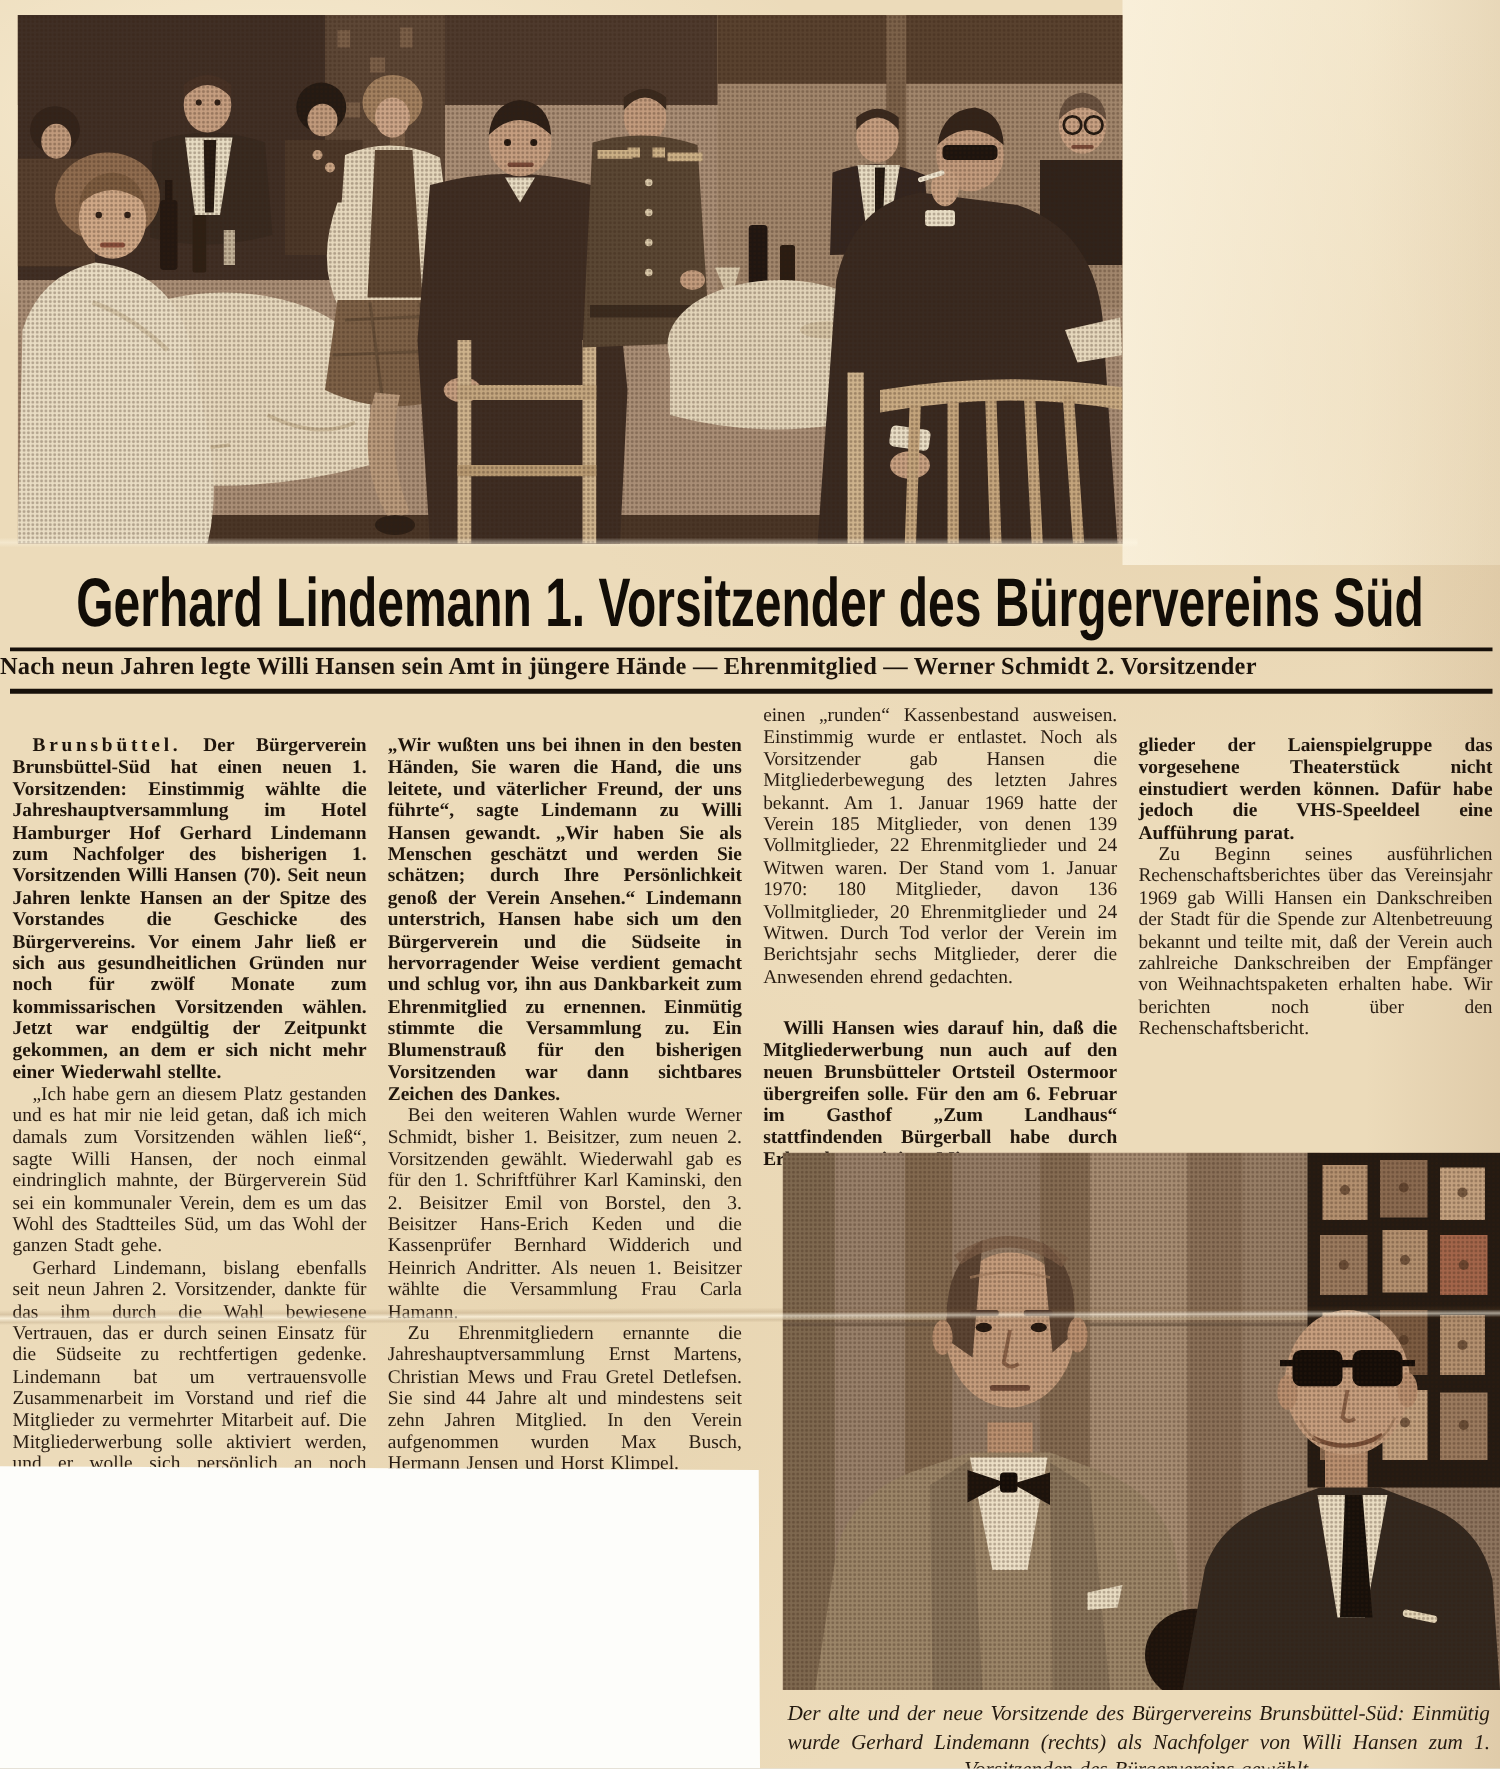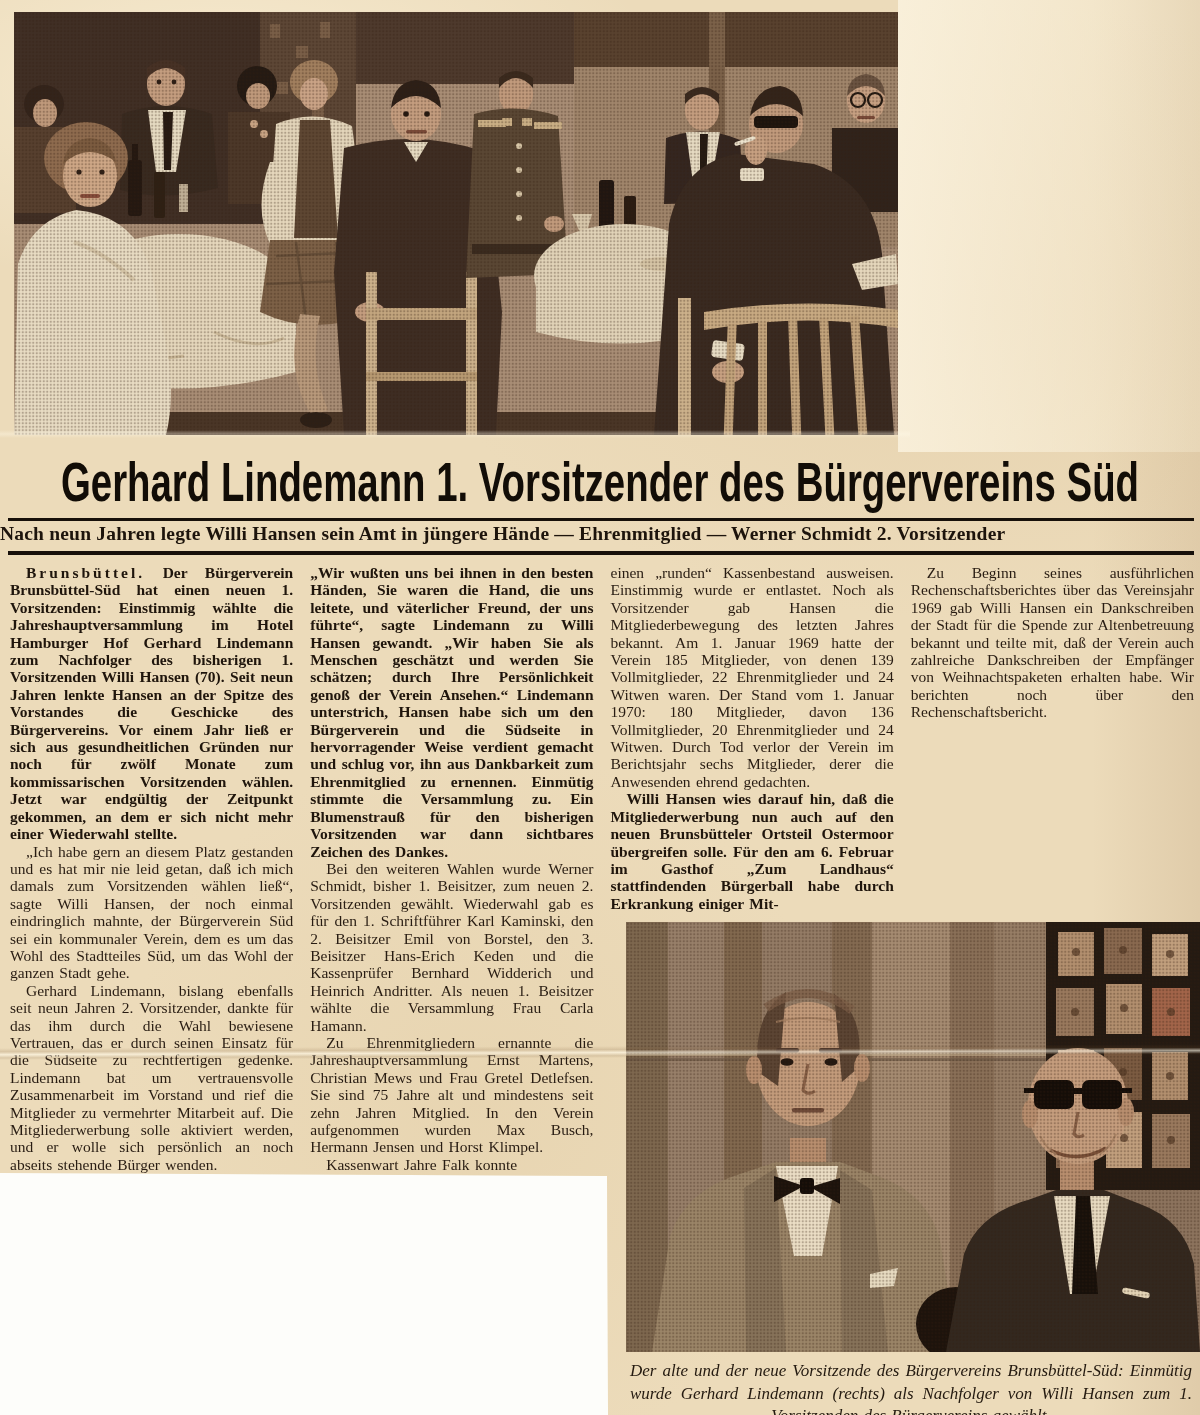--- a/index.html
+++ b/index.html
@@ -31,21 +31,21 @@
   .rule{position:absolute;left:8px;width:1186px;background:#17100a;z-index:5;}
   .rule.top{top:518px;height:3px;}
   .rule.bottom{top:551px;height:4px;}
   .subheadline{position:absolute;left:0;top:523px;width:1200px;text-align:left;
     font-family:"Liberation Serif",serif;font-weight:bold;font-size:19.5px;color:#1d140c;z-index:5;letter-spacing:.2px;}
   
   .columns{position:absolute;left:10px;top:564px;width:1184px;z-index:1;
     display:grid;grid-template-columns:repeat(4,1fr);column-gap:17px;}
   .par{margin:0;font-family:"Liberation Serif",serif;font-size:15.5px;line-height:17.4px;
     color:#281c12;text-align:justify;text-indent:16px;word-spacing:1.5px;}
-  .par.bold{font-weight:bold;color:#1f150c;}
+  .par.bold{font-weight:bold;color:#1f150c;margin-top:24px;}
   .par.noindent{text-indent:0;}
   .lead{font-weight:bold;letter-spacing:3px;}
   
   .caption{position:absolute;left:630px;top:1360px;width:562px;z-index:12;
     font-family:"Liberation Serif",serif;font-style:italic;font-size:17px;line-height:22.5px;
     color:#241a10;text-align:justify;text-align-last:center;word-spacing:1px;}
   
   .crease{position:absolute;left:-10px;top:1046px;width:1220px;height:12px;z-index:40;pointer-events:none;
     transform:rotate(-.2deg);
     background:linear-gradient(to bottom, rgba(90,60,30,0) 0%, rgba(115,82,48,.16) 30%, rgba(255,249,232,.6) 55%, rgba(90,60,30,.12) 82%, rgba(90,60,30,0) 100%);}
@@ -235,28 +235,29 @@
 
     <div class="columns">
       <div class="col">
         <p class="par bold"><span class="lead">Brunsbüttel.</span> <span>Der Bürgerverein Brunsbüttel-Süd hat einen neuen 1. Vorsitzenden: Einstimmig wählte die Jahreshauptversammlung im Hotel Hamburger Hof Gerhard Lindemann zum Nachfolger des bisherigen 1. Vorsitzenden Willi Hansen (70). Seit neun Jahren lenkte Hansen an der Spitze des Vorstandes die Geschicke des Bürgervereins. Vor einem Jahr ließ er sich aus gesundheitlichen Gründen nur noch für zwölf Monate zum kommissarischen Vorsitzenden wählen. Jetzt war endgültig der Zeitpunkt gekommen, an dem er sich nicht mehr einer Wiederwahl stellte.</span></p>
         <p class="par">„Ich habe gern an diesem Platz gestanden und es hat mir nie leid getan, daß ich mich damals zum Vorsitzenden wählen ließ“, sagte Willi Hansen, der noch einmal eindringlich mahnte, der Bürgerverein Süd sei ein kommunaler Verein, dem es um das Wohl des Stadtteiles Süd, um das Wohl der ganzen Stadt gehe.</p>
         <p class="par">Gerhard Lindemann, bislang ebenfalls seit neun Jahren 2. Vorsitzender, dankte für das ihm durch die Wahl bewiesene Vertrauen, das er durch seinen Einsatz für die Südseite zu rechtfertigen gedenke. Lindemann bat um vertrauensvolle Zusammenarbeit im Vorstand und rief die Mitglieder zu vermehrter Mitarbeit auf. Die Mitgliederwerbung solle aktiviert werden, und er wolle sich persönlich an noch abseits stehende Bürger wenden.</p>
       </div>
       <div class="col">
         <p class="par bold noindent">„Wir wußten uns bei ihnen in den besten Händen, Sie waren die Hand, die uns leitete, und väterlicher Freund, der uns führte“, sagte Lindemann zu Willi Hansen gewandt. „Wir haben Sie als Menschen geschätzt und werden Sie schätzen; durch Ihre Persönlichkeit genoß der Verein Ansehen.“ Lindemann unterstrich, Hansen habe sich um den Bürgerverein und die Südseite in hervorragender Weise verdient gemacht und schlug vor, ihn aus Dankbarkeit zum Ehrenmitglied zu ernennen. Einmütig stimmte die Versammlung zu. Ein Blumenstrauß für den bisherigen Vorsitzenden war dann sichtbares Zeichen des Dankes.</p>
         <p class="par">Bei den weiteren Wahlen wurde Werner Schmidt, bisher 1. Beisitzer, zum neuen 2. Vorsitzenden gewählt. Wiederwahl gab es für den 1. Schriftführer Karl Kaminski, den 2. Beisitzer Emil von Borstel, den 3. Beisitzer Hans-Erich Keden und die Kassenprüfer Bernhard Widderich und Heinrich Andritter. Als neuen 1. Beisitzer wählte die Versammlung Frau Carla Hamann.</p>
-        <p class="par">Zu Ehrenmitgliedern ernannte die Jahreshauptversammlung Ernst Martens, Christian Mews und Frau Gretel Detlefsen. Sie sind 75 Jahre alt und mindestens seit zehn Jahren Mitglied. In den Verein aufgenommen wurden Max Busch, Hermann Jensen und Horst Klimpel.</p>
+        <p class="par">Zu Ehrenmitgliedern ernannte die Jahreshauptversammlung Ernst Martens, Christian Mews und Frau Gretel Detlefsen. Sie sind 44 Jahre alt und mindestens seit zehn Jahren Mitglied. In den Verein aufgenommen wurden Max Busch, Hermann Jensen und Horst Klimpel.</p>
         <p class="par">Kassenwart Jahre Falk konnte</p>
       </div>
       <div class="col">
         <p class="par noindent">einen „runden“ Kassenbestand ausweisen. Einstimmig wurde er entlastet. Noch als Vorsitzender gab Hansen die Mitgliederbewegung des letzten Jahres bekannt. Am 1. Januar 1969 hatte der Verein 185 Mitglieder, von denen 139 Vollmitglieder, 22 Ehrenmitglieder und 24 Witwen waren. Der Stand vom 1. Januar 1970: 180 Mitglieder, davon 136 Vollmitglieder, 20 Ehrenmitglieder und 24 Witwen. Durch Tod verlor der Verein im Berichtsjahr sechs Mitglieder, derer die Anwesenden ehrend gedachten.</p>
         <p class="par bold">Willi Hansen wies darauf hin, daß die Mitgliederwerbung nun auch auf den neuen Brunsbütteler Ortsteil Ostermoor übergreifen solle. Für den am 6. Februar im Gasthof „Zum Landhaus“ stattfindenden Bürgerball habe durch Erkrankung einiger Mit-</p>
       </div>
       <div class="col">
+        <p class="par bold noindent">glieder der Laienspielgruppe das vorgesehene Theaterstück nicht einstudiert werden können. Dafür habe jedoch die VHS-Speeldeel eine Aufführung parat.</p>
         <p class="par">Zu Beginn seines ausführlichen Rechenschaftsberichtes über das Vereinsjahr 1969 gab Willi Hansen ein Dankschreiben der Stadt für die Spende zur Altenbetreuung bekannt und teilte mit, daß der Verein auch zahlreiche Dankschreiben der Empfänger von Weihnachtspaketen erhalten habe. Wir berichten noch über den Rechenschaftsbericht.</p>
       </div>
     </div>
 
     <div class="photo" id="photo-bottom">
       <svg viewBox="0 0 574 430" preserveAspectRatio="none">
         <rect x="0" y="0" width="574" height="430" fill="#8d745e"></rect>
         <g>
           <rect x="0" y="0" width="42" height="430" fill="#7e684f"></rect>
           <rect x="42" y="0" width="56" height="430" fill="#98806a"></rect>

